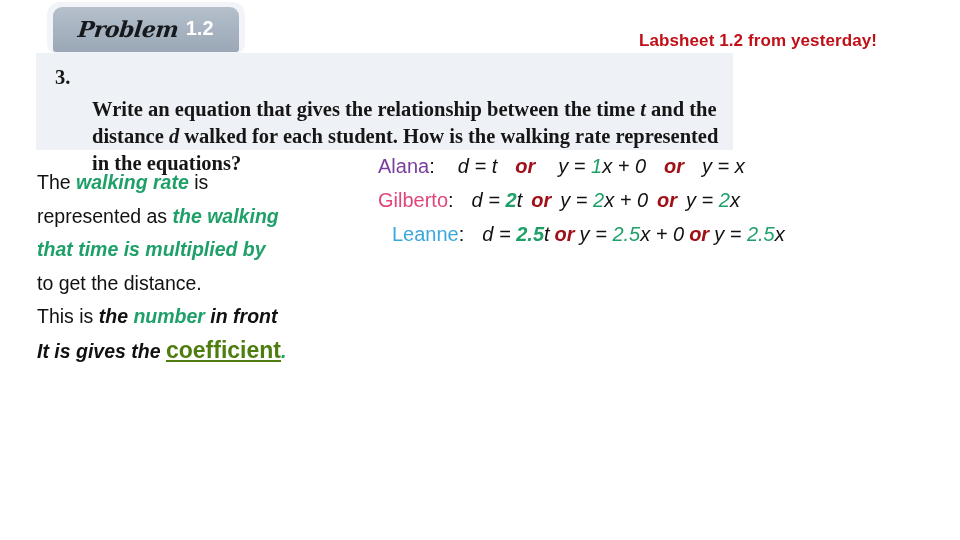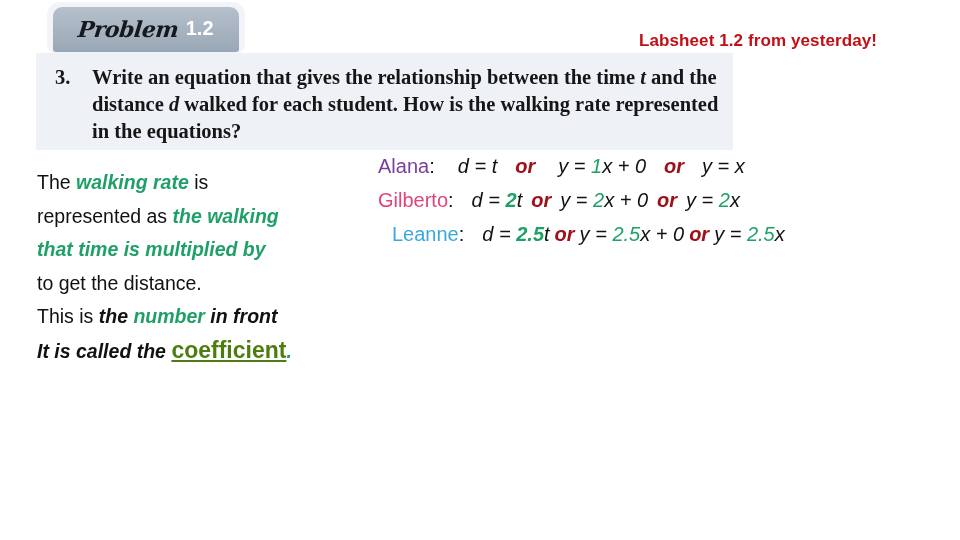--- a/index.html
+++ b/index.html
@@ -91,20 +91,21 @@
     left: 19px;
     top: 11px;
     font-family: "Liberation Serif", serif;
     font-weight: 700;
     font-size: 20.5px;
   }
   #question-text {
     margin-left: 56px;
     margin-right: 8px;
     font-weight: 600;
+    margin-top: 32px;
   }
   .mvar {
     font-style: italic;
     font-weight: 600;
   }
 
   
   #explanation {
     position: absolute;
     left: 37px;
@@ -189,21 +190,21 @@
     <div id="question-text"><span>Write an equation that gives the relationship between the time </span><span class="mvar">t</span><span> and the distance </span><span class="mvar">d</span><span> walked for each student. How is the walking rate represented in the equations?</span></div>
   </div>
 </div>
 
 <div id="explanation">
   <div><span>The </span><span class="g b">walking rate</span><span> is</span></div>
   <div><span>represented as </span><span class="g b">the walking</span></div>
   <div class="g b">that time is multiplied by</div>
   <div>to get the distance.</div>
   <div><span>This is </span><span class="b">the </span><span class="g b">number</span><span class="b"> in front</span></div>
-  <div><span class="b">It is called the </span><span class="big-coef">coefficient</span><span class="g b">.</span></div>
+  <div><span class="b">It is gives the </span><span class="big-coef">coefficient</span><span class="g b">.</span></div>
 </div>
 
 <div id="equations">
 
   <div class="eq-row" id="row-alana">
     <span class="name" style="color:#7a3f9d">Alana</span><span class="colon">:</span><span class="sp-l"></span><span class="sp-s"></span><span class="eq-math">d = </span><span class="coef"></span><span class="eq-math">t</span><span class="sp-l"></span><span class="or">or</span><span class="sp-l"></span><span class="sp-s"></span><span class="eq-math">y = </span><span class="coef-thin">1</span><span class="eq-math">x + 0</span><span class="sp-l"></span><span class="or">or</span><span class="sp-l"></span><span class="eq-math">y = </span><span class="coef"></span><span class="eq-math">x</span>
   </div>
 
   <div class="eq-row" id="row-gilberto">
     <span class="name" style="color:#e0457b">Gilberto</span><span class="colon">:</span><span class="sp-l"></span><span class="eq-math">d = </span><span class="coef">2</span><span class="eq-math">t</span><span class="sp"></span><span class="or">or</span><span class="sp"></span><span class="eq-math">y  = </span><span class="coef-thin">2</span><span class="eq-math">x + 0</span><span class="sp"></span><span class="or">or</span><span class="sp"></span><span class="eq-math">y = </span><span class="coef-thin">2</span><span class="eq-math">x</span>

